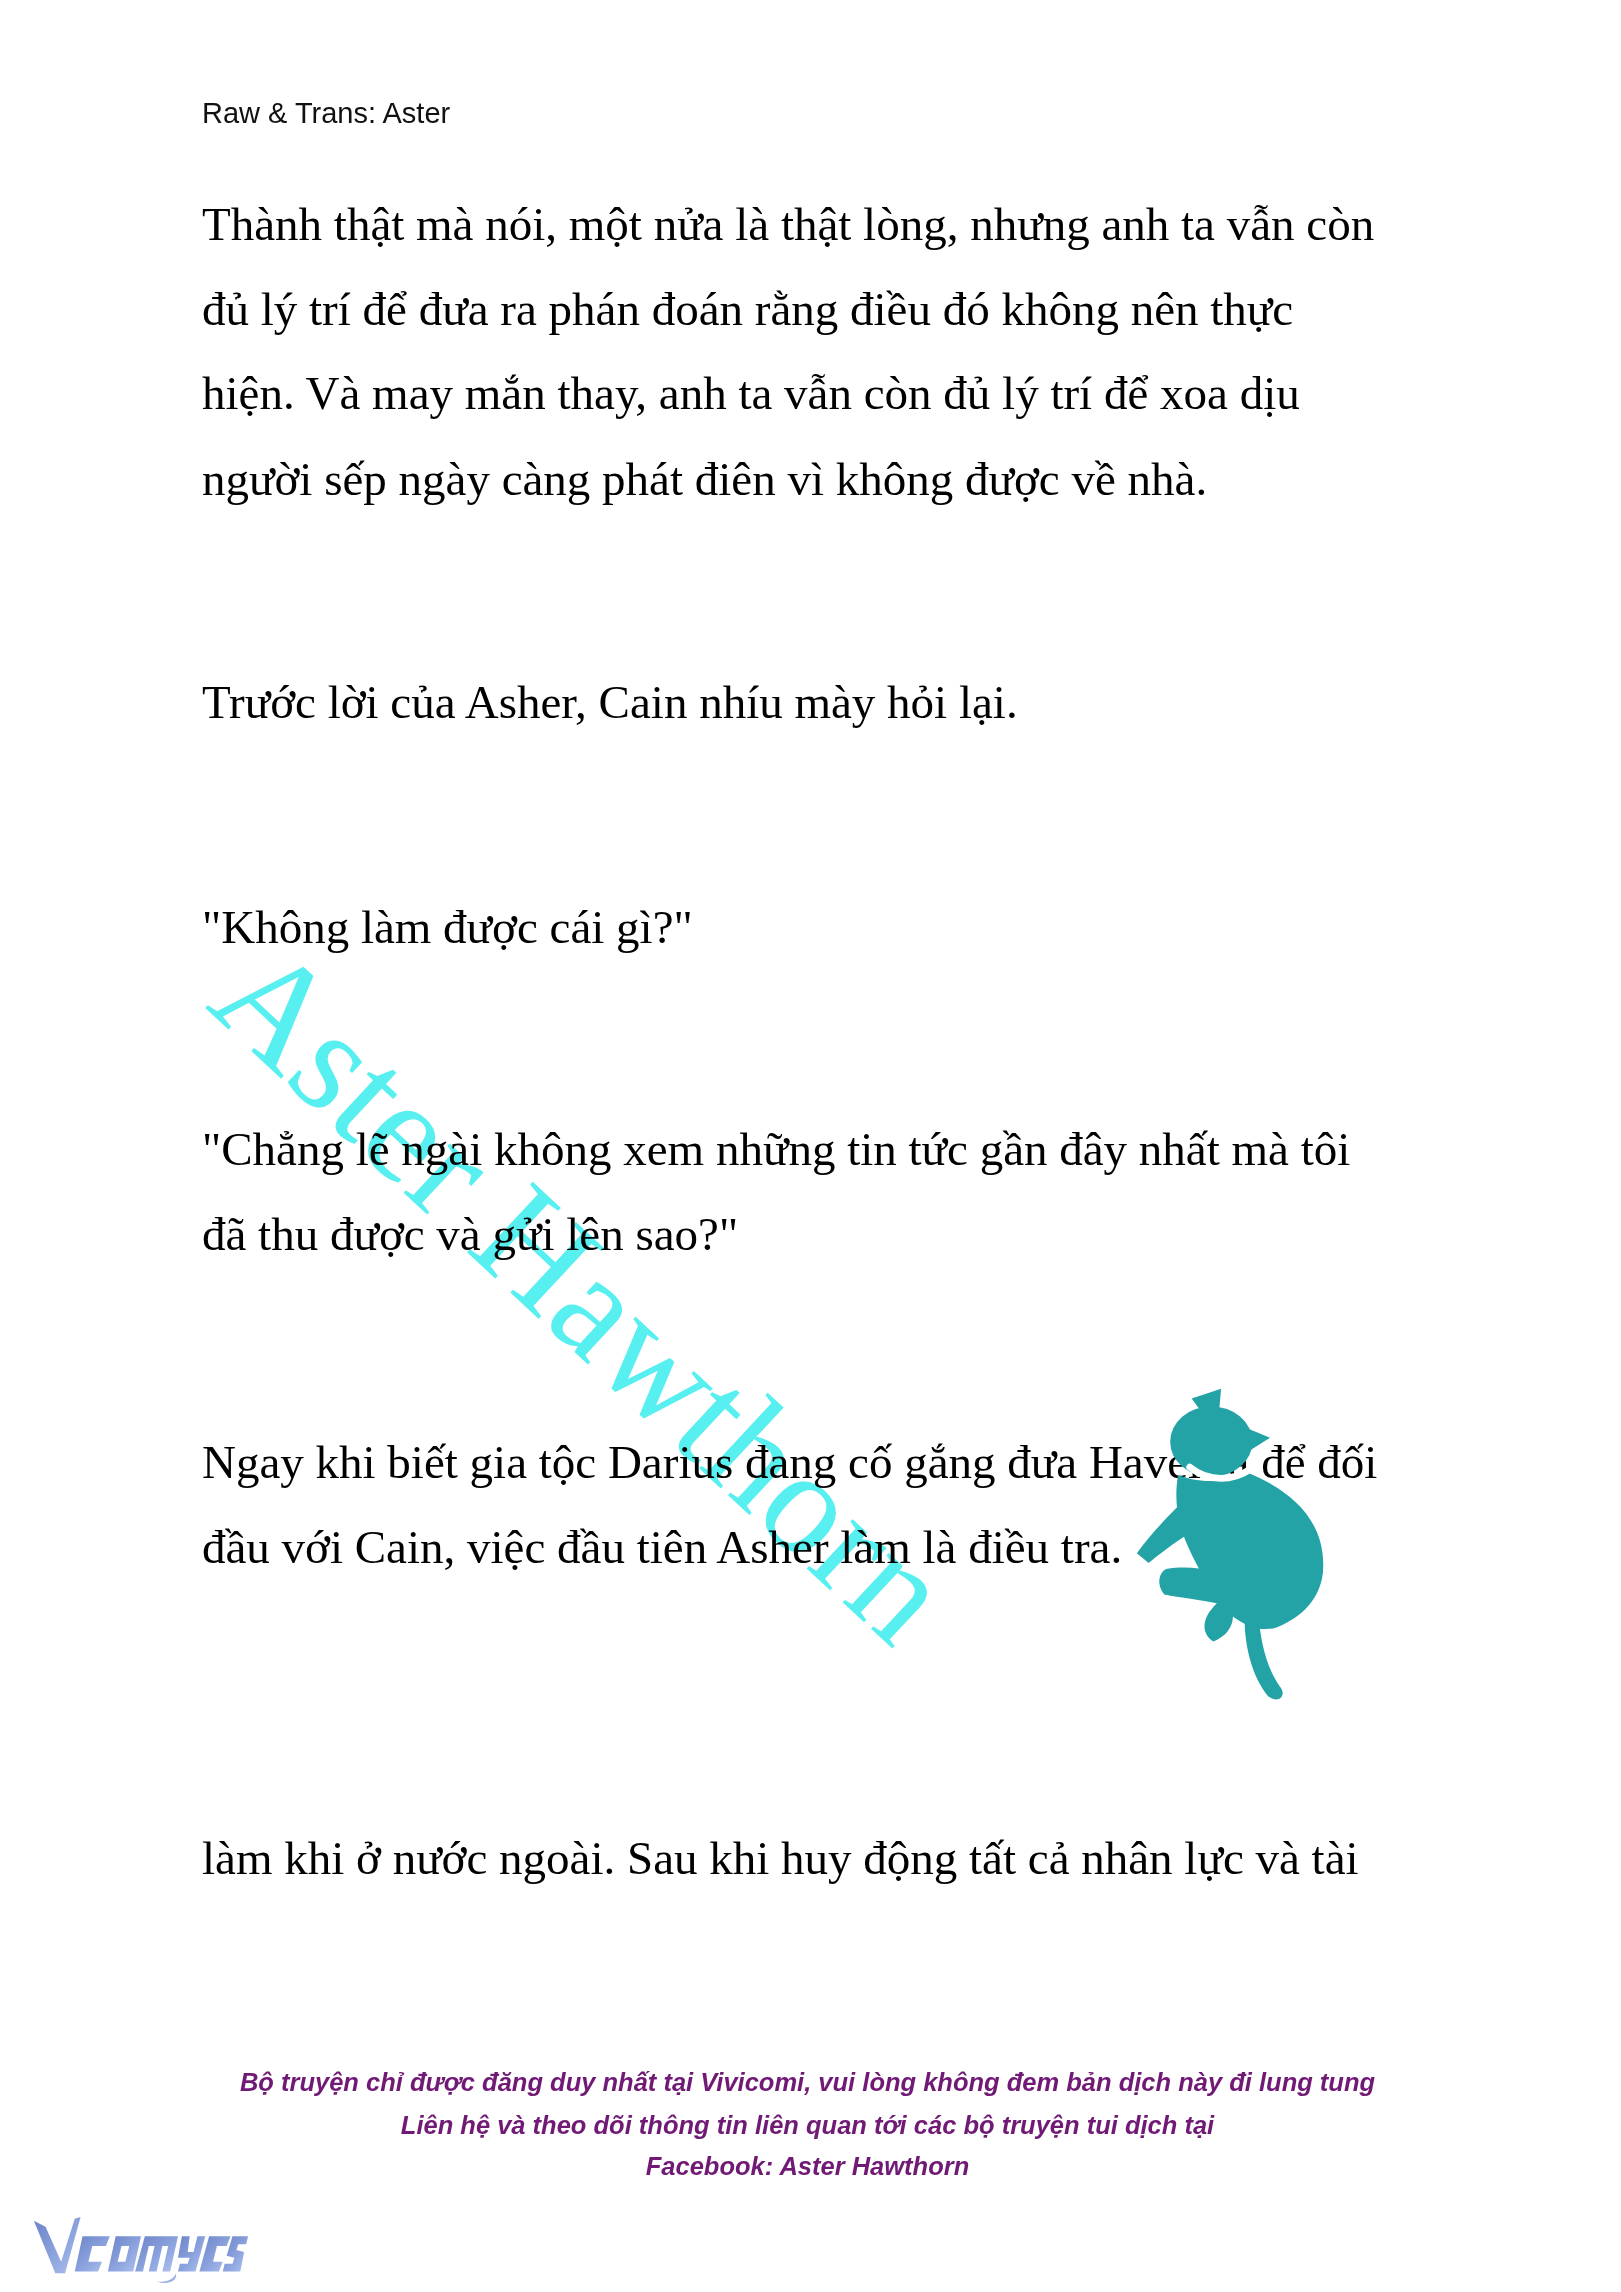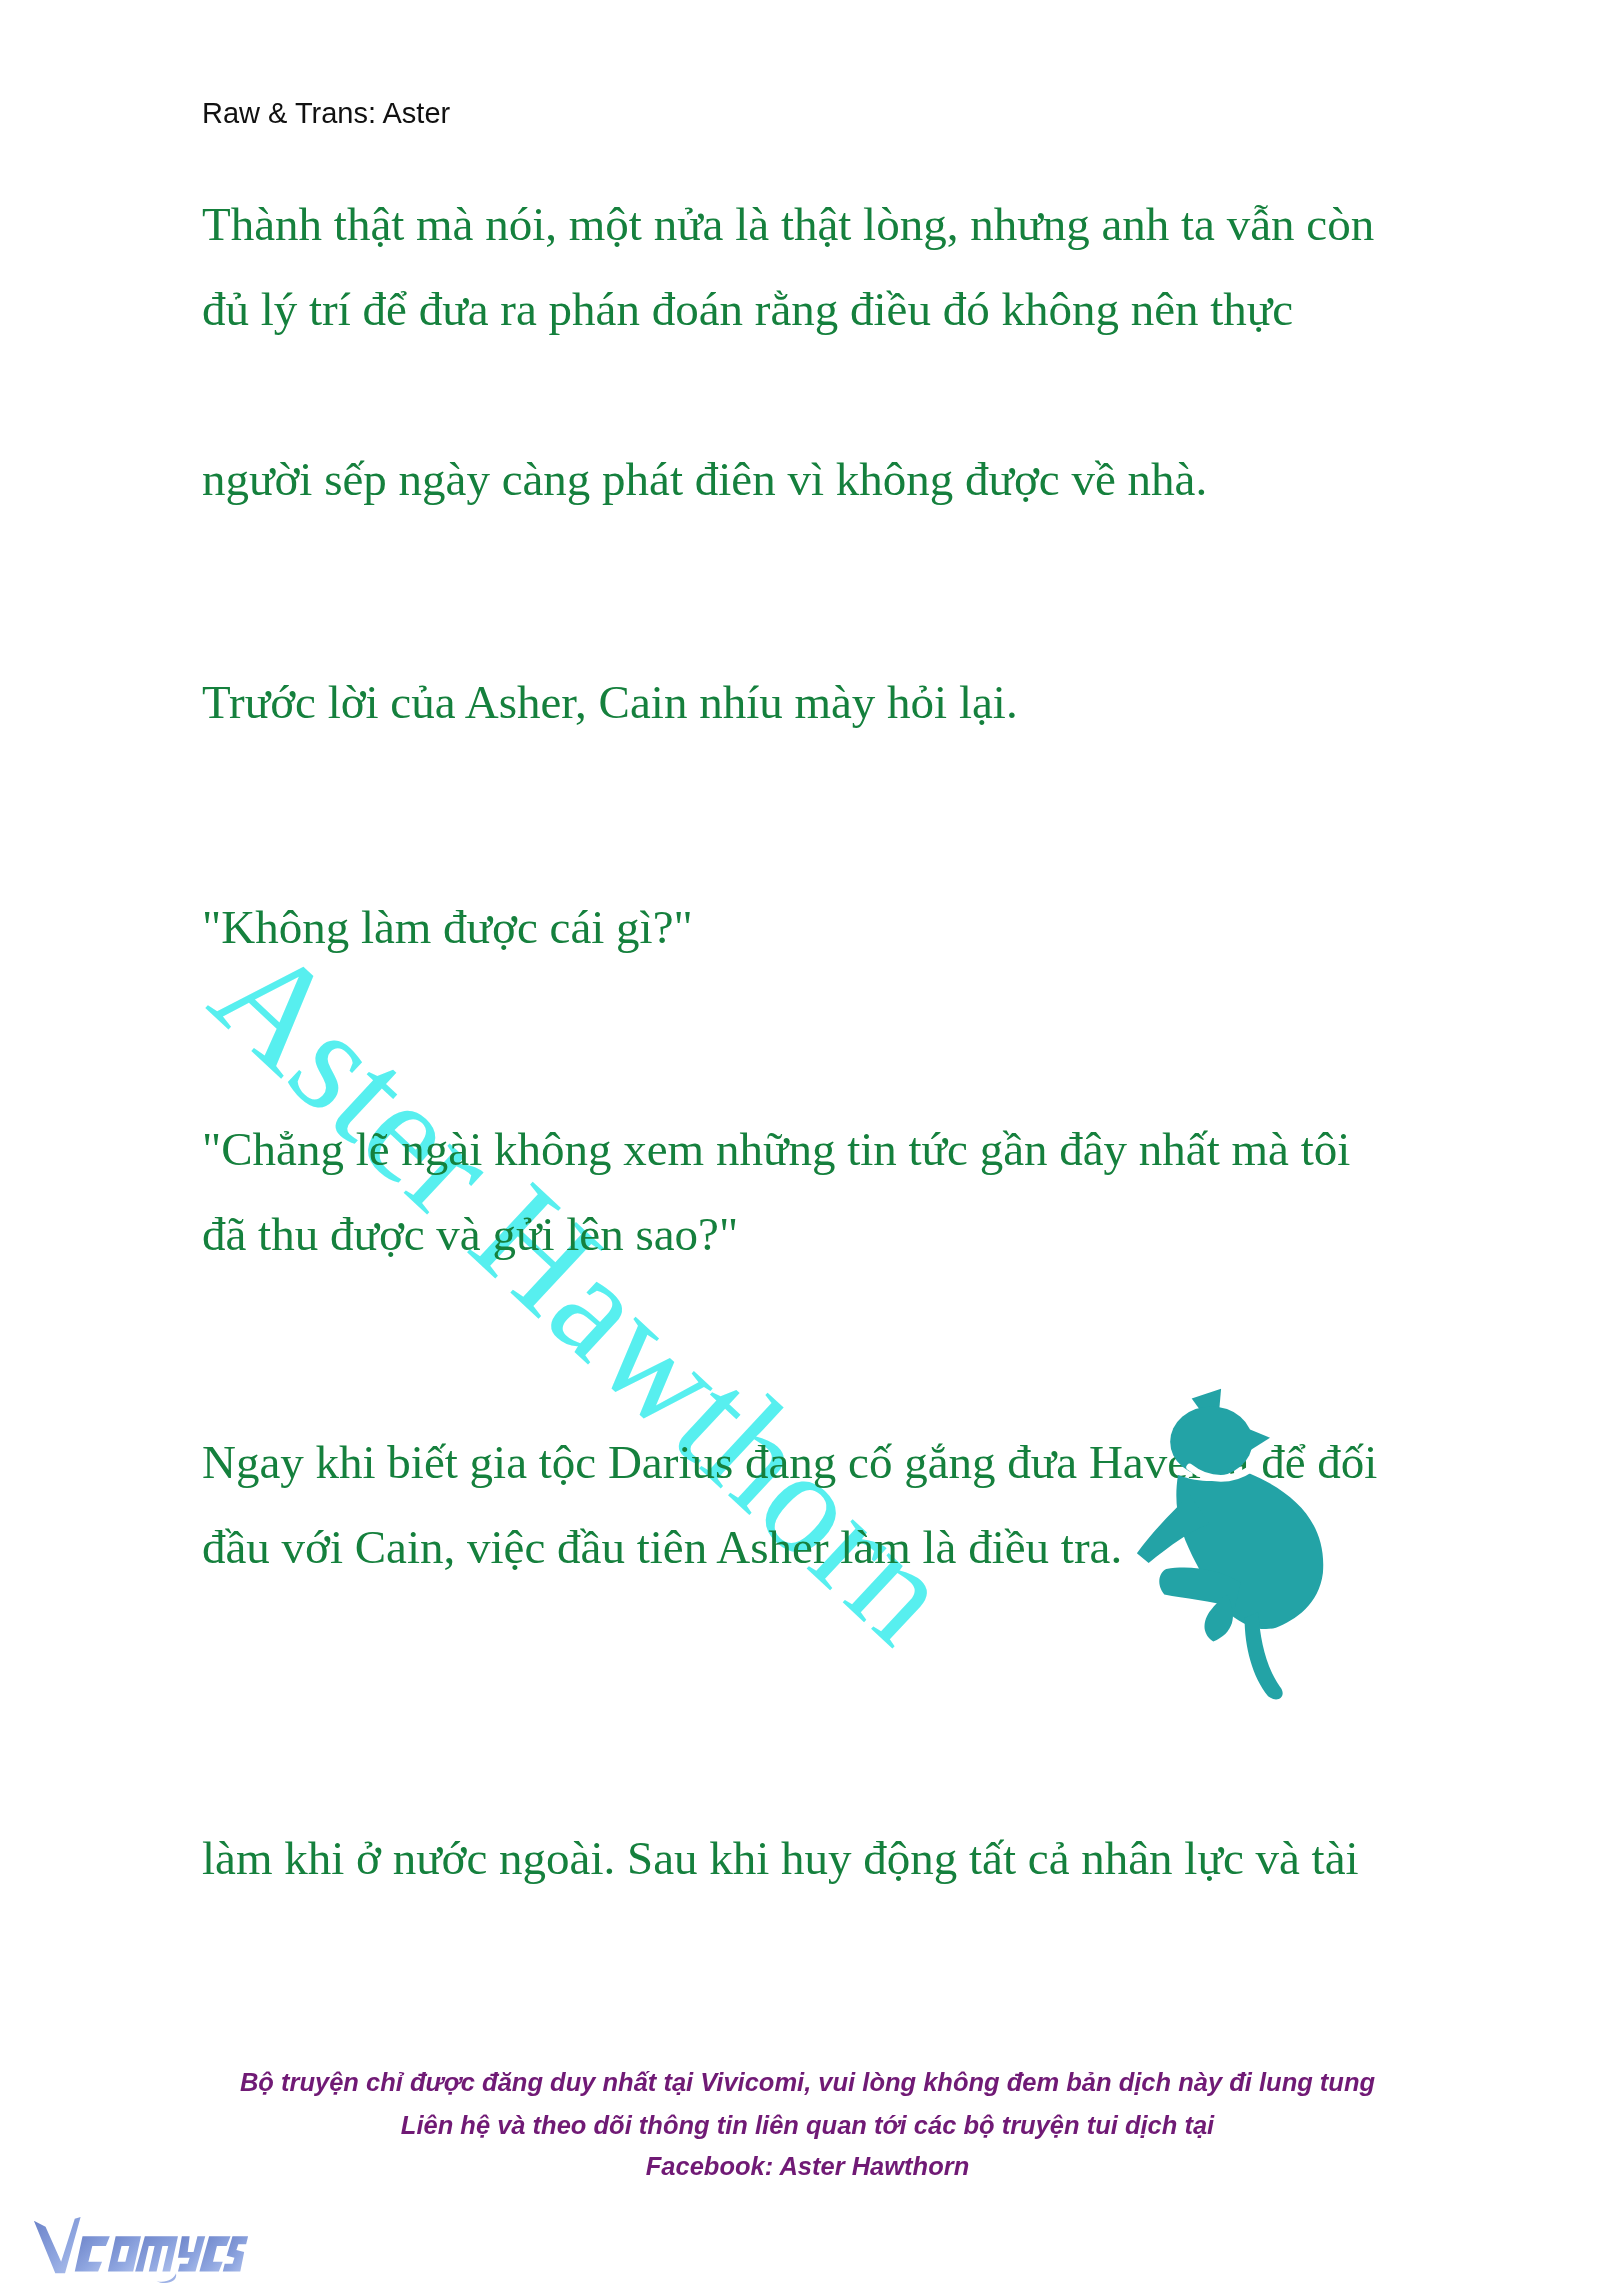--- a/index.html
+++ b/index.html
@@ -6,21 +6,21 @@
     body { width: 1621px; height: 2293px; position: relative; overflow: hidden; }
     .page { position: absolute; left: 4px; top: 0; width: 1621px; height: 2293px; background: #ffffff; }
     .header {
       position: absolute; left: 198px; top: 97px;
       font-family: "Liberation Sans", sans-serif; font-size: 29px; line-height: 33px;
       color: #111111; white-space: nowrap;
     }
     .line {
       position: absolute; left: 198px;
       font-family: "Liberation Serif", serif; font-size: 47px; line-height: 47px;
-      color: #15803d; white-space: nowrap; z-index: 2;
+      color: #000000; white-space: nowrap; z-index: 2;
     }
     .watermark {
       position: absolute; left: 184px; top: 951px;
       font-family: "Liberation Serif", serif; font-size: 147px; line-height: 147px;
       color: #4fefef; opacity: 0.95; white-space: nowrap;
       transform-origin: 0 50%; transform: rotate(43deg) translate(0px, -50%);
       z-index: 1; letter-spacing: 0px;
     }
     .watermark-wrap { position: absolute; left: 0; top: 0; width: 1621px; height: 2293px; z-index: 1; pointer-events: none; }
     .cat { position: absolute; left: 1127px; top: 1377px; width: 235px; height: 333px; z-index: 3; }
@@ -40,20 +40,21 @@
 <div class="page">
 
   <div class="header">Raw &amp; Trans: Aster</div>
 
   <div class="watermark-wrap">
     <div class="watermark">Aster Hawthorn</div>
   </div>
 
   <div class="line" style="top:201px">Thành thật mà nói, một nửa là thật lòng, nhưng anh ta vẫn còn</div>
   <div class="line" style="top:286px">đủ lý trí để đưa ra phán đoán rằng điều đó không nên thực</div>
+  <div class="line" style="top:370px">hiện. Và may mắn thay, anh ta vẫn còn đủ lý trí để xoa dịu</div>
   <div class="line" style="top:456px">người sếp ngày càng phát điên vì không được về nhà.</div>
 
   <div class="line" style="top:679px">Trước lời của Asher, Cain nhíu mày hỏi lại.</div>
 
   <div class="line" style="top:904px">"Không làm được cái gì?"</div>
 
   <div class="line" style="top:1126px">"Chẳng lẽ ngài không xem những tin tức gần đây nhất mà tôi</div>
   <div class="line" style="top:1211px">đã thu được và gửi lên sao?"</div>
 
   <div class="line" style="top:1439px">Ngay khi biết gia tộc Darius đang cố gắng đưa Havel ra để đối</div>

